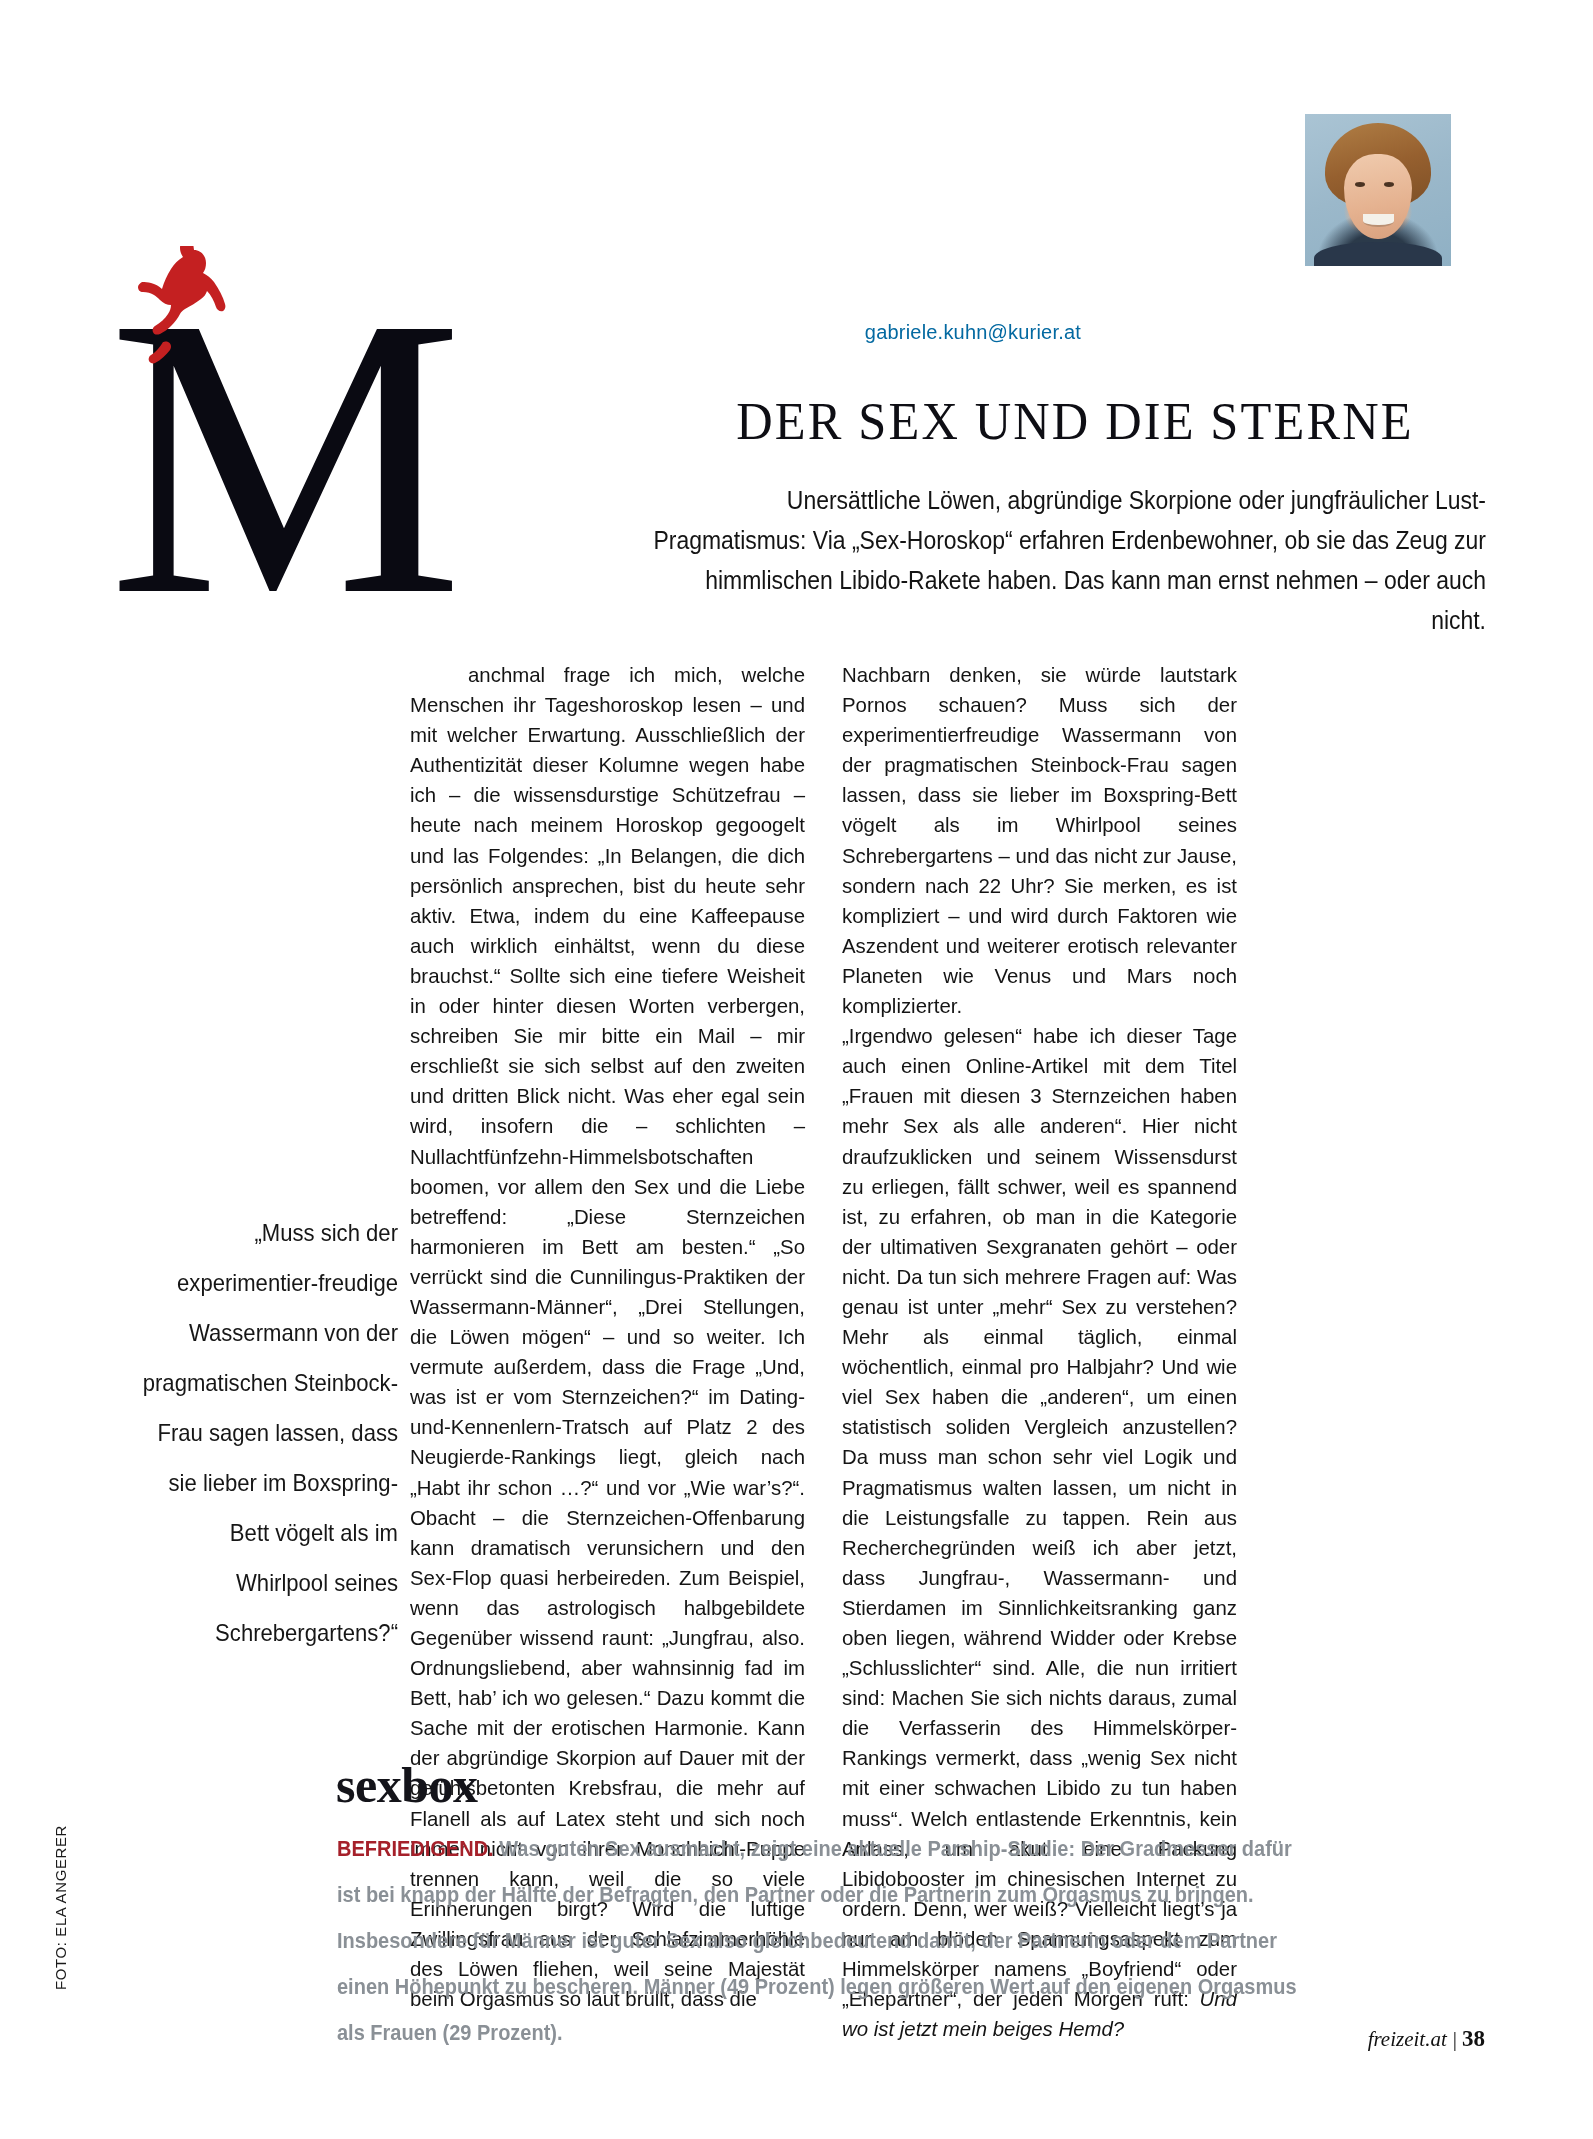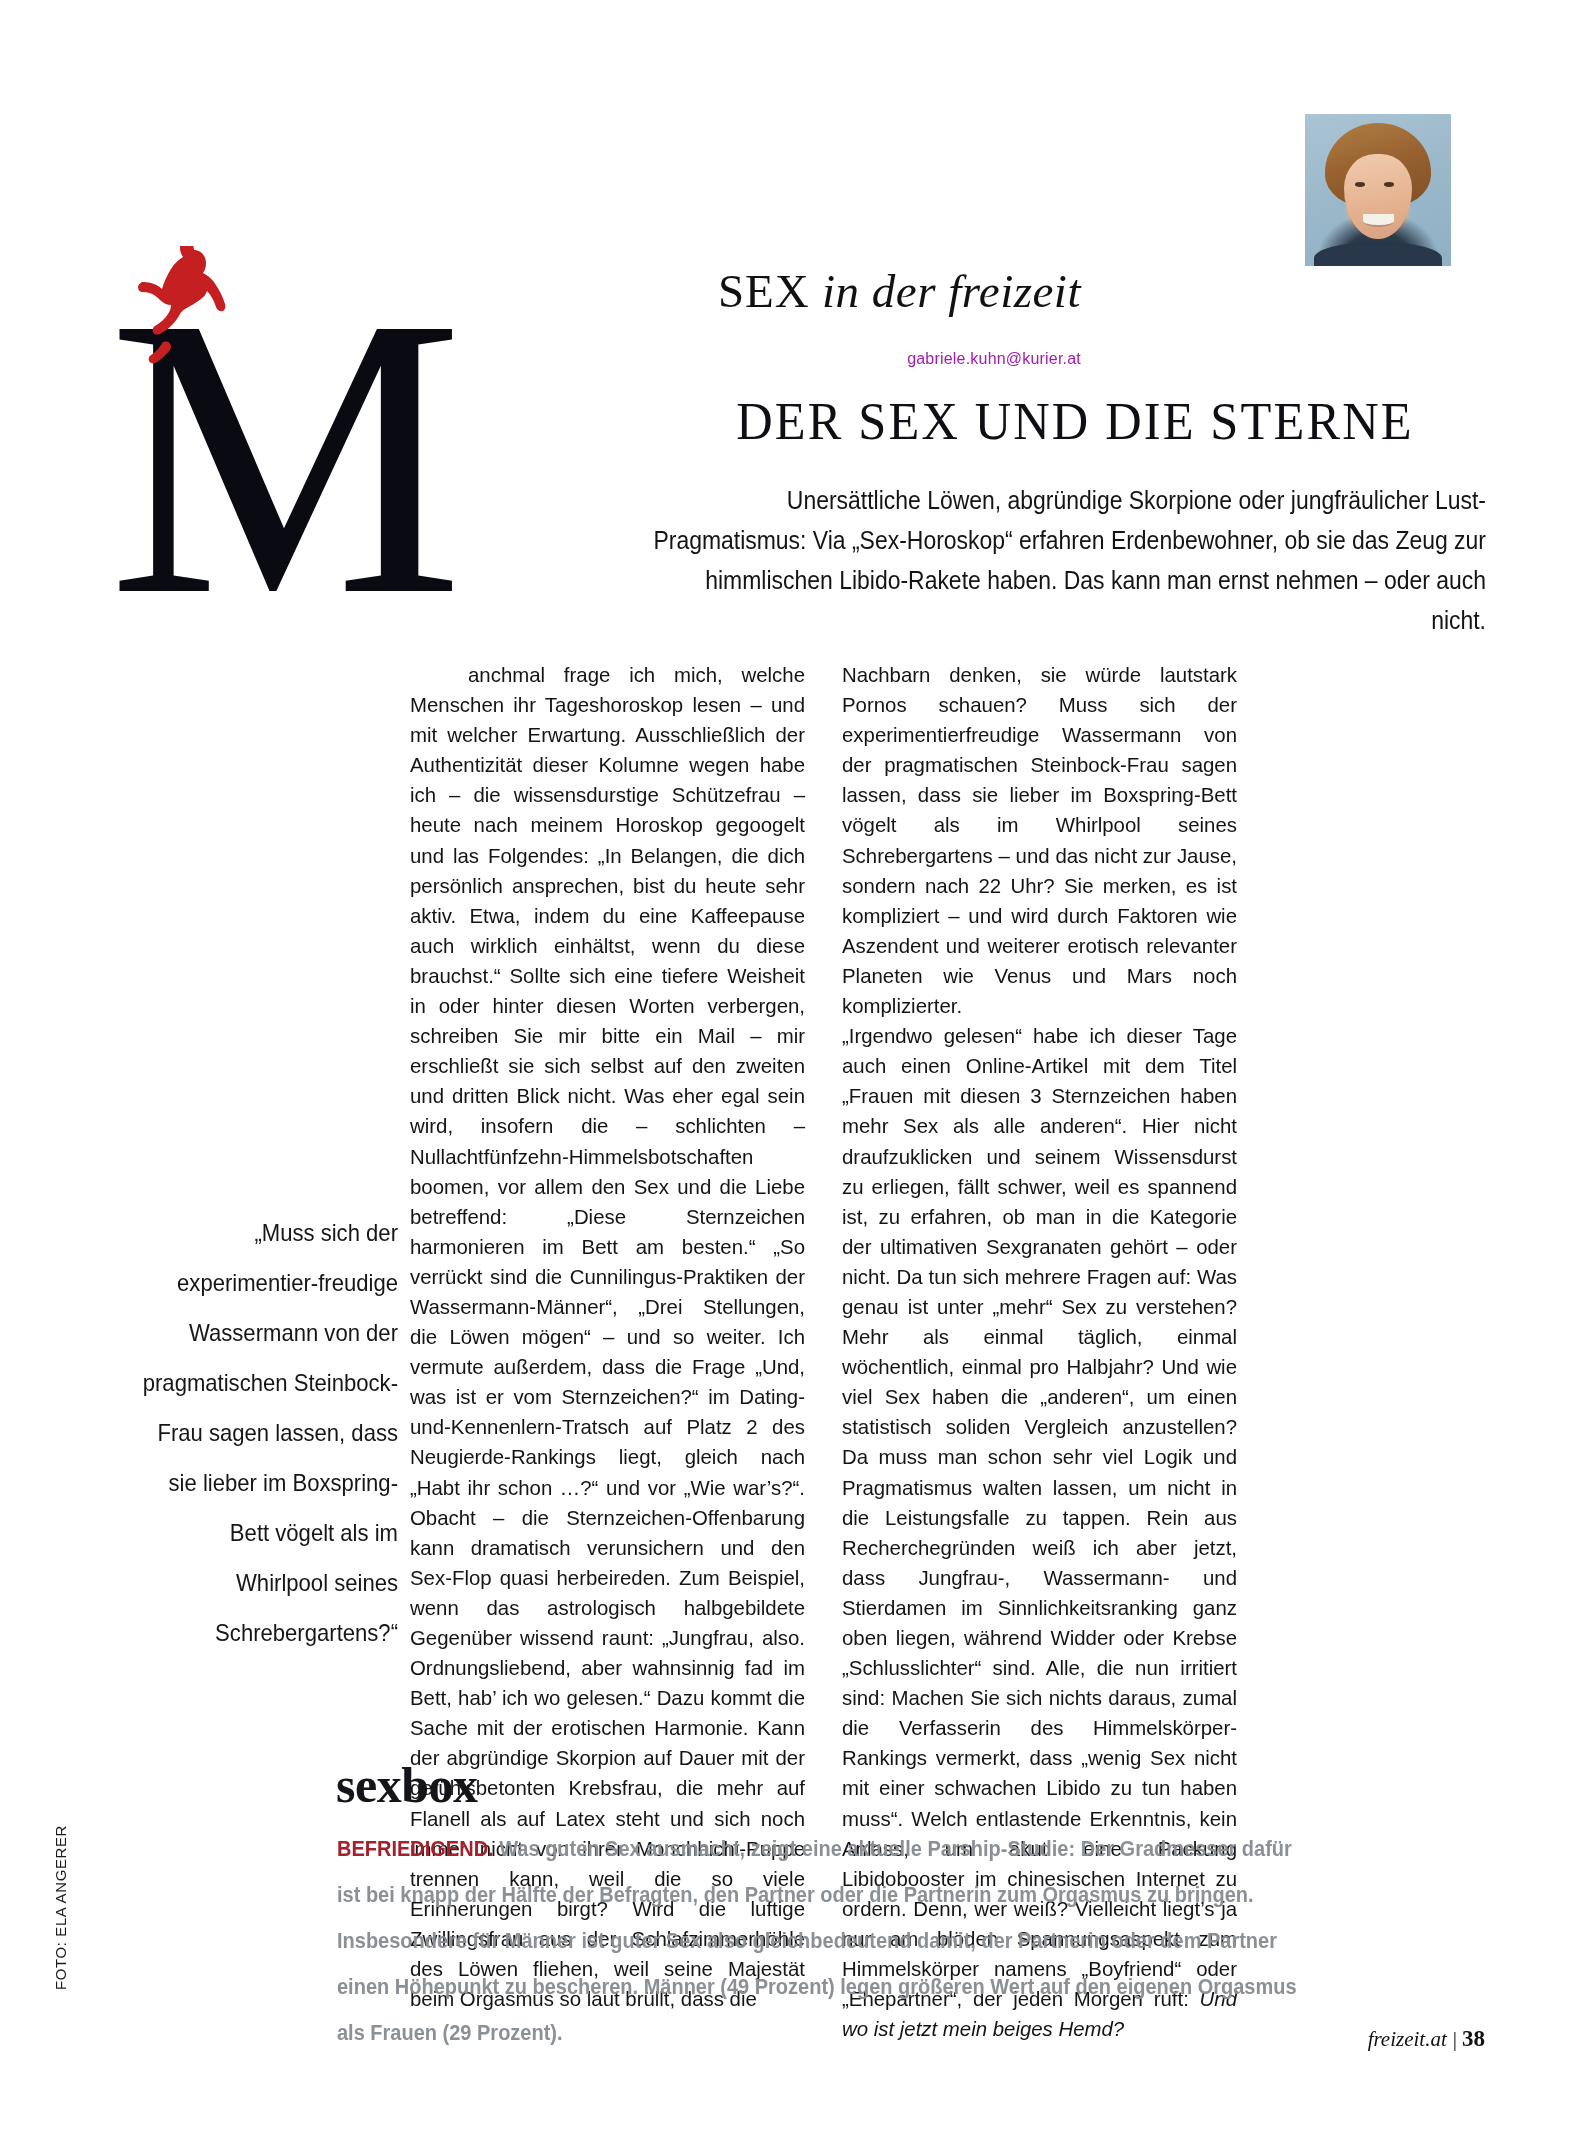--- a/index.html
+++ b/index.html
@@ -118,25 +118,25 @@
   .masthead .m-rest {
     font-family: "Liberation Serif", serif;
     font-style: italic;
     font-size: 47px;
     letter-spacing: 0.5px;
     color: #111;
   }
   .email {
     position: absolute;
     right: 512px;
-    top: 350px;
-    font-family: "Liberation Sans", sans-serif;
-    font-size: 16px;
+    top: 321px;
+    font-family: "Liberation Sans", sans-serif;
+    font-size: 20px;
     letter-spacing: 0.2px;
-    color: #a21caf;
+    color: #0369a1;
     text-align: right;
     white-space: nowrap;
   }
 
   
   .headline {
     position: absolute;
     left: 664px;
     top: 392px;
     width: 822px;
@@ -277,23 +277,20 @@
 
   <div class="portrait">
     <div class="hair"></div>
     <div class="face"></div>
     <div class="eye l"></div>
     <div class="eye r"></div>
     <div class="smile"></div>
     <div class="shoulders"></div>
   </div>
 
-  <div class="masthead">
-    <span class="m-sex">SEX</span><span class="m-rest"> in der freizeit</span>
-  </div>
   <div class="email">gabriele.kuhn@kurier.at</div>
 
   <div class="headline">DER SEX UND DIE STERNE</div>
 
   <div class="standfirst">Unersättliche Löwen, abgründige Skorpione oder jungfräulicher Lust-Pragmatismus: Via „Sex-Horoskop“ erfahren Erdenbewohner, ob sie das Zeug zur himmlischen Libido-Rakete haben. Das kann man ernst nehmen – oder auch nicht.</div>
 
   <div class="dropcap-wrap">
     <div class="dropcap">M</div>
     <svg class="silhouette" viewBox="0 0 120 130">
       <path fill="#c42021" d="M64 4c7 0 12 6 12 13 0 4-1 7-3 10 4 2 8 5 11 9 5 7 9 15 11 22 1 3 0 6-2 7-3 1-6-1-7-4-2-6-5-12-9-16-1 3-3 6-6 8-5 4-11 7-16 10-2 1-4 3-5 5-2 4-5 8-9 12-3 3-7 6-11 8-3 1-6 1-7-2-1-2 0-5 2-6 5-3 10-7 13-12 2-3 3-6 3-9-4 0-8-2-11-5-2-2-4-4-6-5-3-2-7-3-11-3-3 0-5-2-5-5 0-2 2-4 4-5 3 0 6 0 9 1 4 1 8 3 11 6 2-7 5-14 9-20 3-5 7-9 12-12-2-3-3-6-3-9 0-7 5-13 12-13z"></path>

